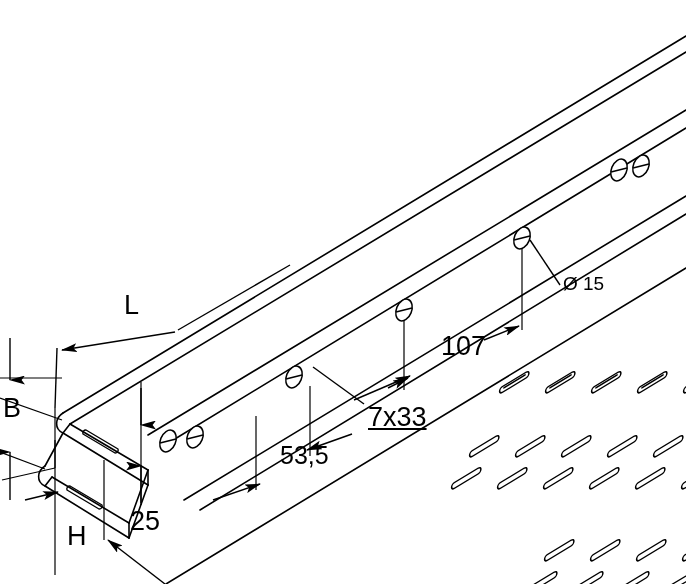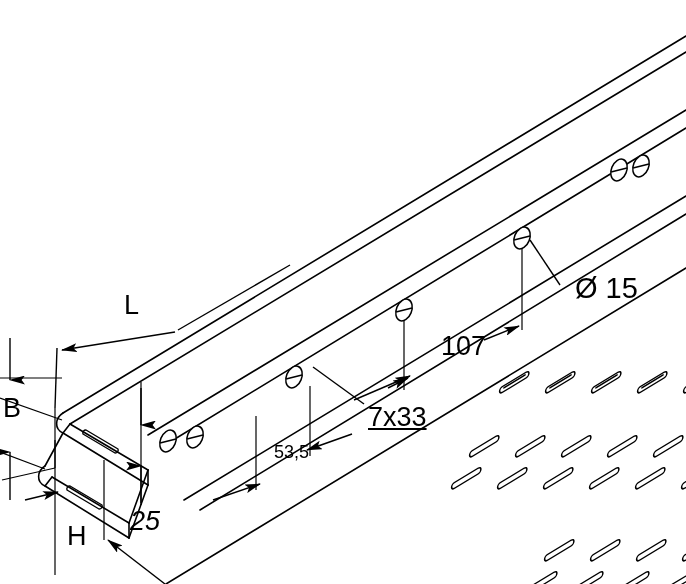--- a/index.html
+++ b/index.html
@@ -5,25 +5,25 @@
   html,body{margin:0;padding:0;background:#ffffff;}
   body{width:686px;height:584px;overflow:hidden;
        font-family:"Liberation Sans", sans-serif;}
   #stage{position:relative;width:686px;height:584px;background:#fff;}
   svg#dwg{position:absolute;left:0;top:0;width:686px;height:584px;}
   .lbl{position:absolute;color:#000;font-family:"Liberation Sans",sans-serif;
        white-space:nowrap;line-height:1;}
   .lbl-L{left:124px;top:292px;font-size:27px;}
   .lbl-B{left:3px;top:395px;font-size:27px;}
   .lbl-H{left:67px;top:523px;font-size:27px;}
-  .lbl-25{left:130px;top:508px;font-size:27px;font-style:italic;}
-  .lbl-535{left:258px;top:443px;font-size:18px;padding-left:16px;}
+  .lbl-25{left:130px;top:508px;font-size:27px;}
+  .lbl-535{left:264px;top:443px;font-size:25px;padding-left:16px;}
   .lbl-7x33{left:368px;top:404px;font-size:27px;text-decoration:underline;}
   .lbl-107{left:441px;top:333px;font-size:27px;}
-  .lbl-d15{left:563px;top:274px;font-size:29px;margin-left:12px;}
+  .lbl-d15{left:563px;top:274px;font-size:19px;}
 </style>
 </head>
 <body>
 
 <div id="stage">
 
   <svg id="dwg" viewBox="0 0 686 584">
     <defs>
       <marker id="ah" markerWidth="16" markerHeight="9" refX="15" refY="4.5" orient="auto" markerUnits="userSpaceOnUse">
         <path d="M0,0 L16,4.5 L0,9 L3.4,4.5 Z" fill="#000"></path>

